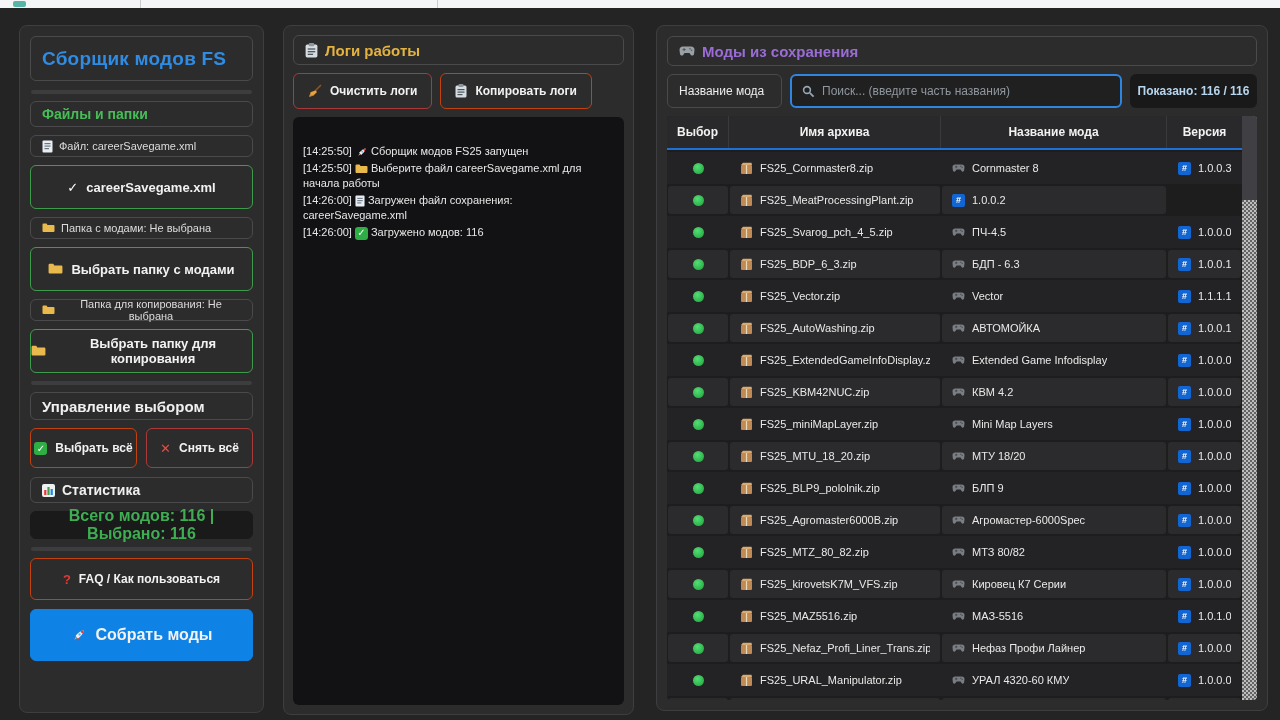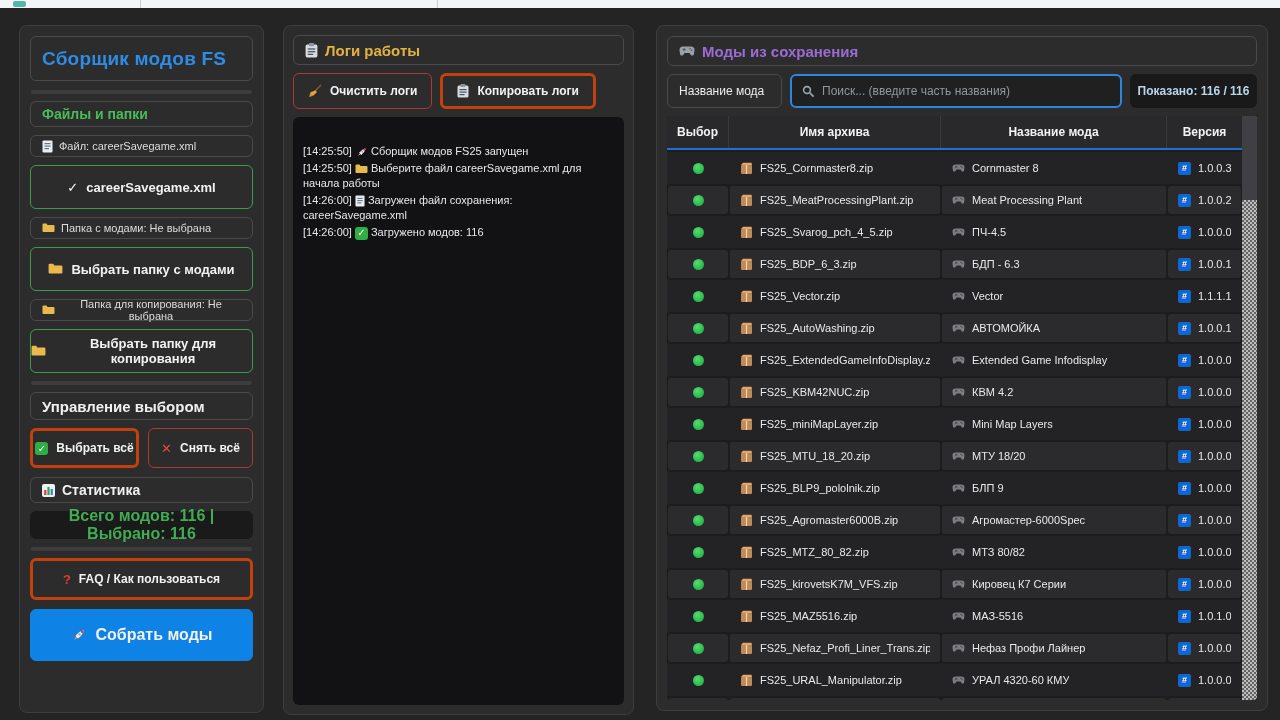--- a/index.html
+++ b/index.html
@@ -23,21 +23,21 @@
   
   .title-box { height:45px; margin-bottom:9px; }
   .title-text { color:#2f8ce4; font-size:19px; font-weight:bold; letter-spacing:.2px; }
   .sect-box { height:26px; margin-bottom:8px; }
   .sect-green { color:#47bd57; font-weight:bold; font-size:14px; }
   .sect-white { color:#f0f0f0; font-weight:bold; font-size:15px; }
   .label-box { height:22px; margin-bottom:8px; font-size:11px; color:#dcdcdc; gap:6px; }
   .btn { border-radius:6px; display:flex; align-items:center; justify-content:center; gap:8px;
          background:#2c2c2d; color:#f2f2f2; font-weight:bold; cursor:pointer; }
   .btn-green { border:1px solid #3f9b4c; }
-  .btn-blue  { border:3px solid #c2410c; }
+  .btn-blue  { border:1px solid #c2410c; }
   .btn-red   { border:1px solid #aa3a3a; }
   .btn-big { height:44px; margin-bottom:8px; font-size:13px; }
   .btn-pair { display:flex; gap:9px; margin-bottom:9px; }
   .btn-pair .btn { flex:1; height:40px; font-size:12px; }
   .stats-head { height:26px; margin-bottom:8px; color:#f0f0f0; font-weight:bold; font-size:14px; }
   .stats-value { height:28px; margin-bottom:8px; background:#1a1a1b; border-radius:6px; border:1px solid #1a1a1b;
                  display:flex; align-items:center; padding:0 10px; color:#3fae53; font-weight:bold; font-size:16px; }
   .btn-faq { height:42px; margin-bottom:9px; font-size:12px; }
   .btn-build { height:52px; background:#0f82e6; border:1px solid #0f82e6; font-size:16px; }
 
@@ -368,32 +368,20 @@
                 <svg width="13" height="13" viewBox="0 0 13 13">
                   <rect x="1" y="3" width="11" height="9" rx="1" fill="#c08a52"></rect>
                   <path d="M1 3 L3 0.8 L11.5 0.8 L12 3 Z" fill="#dca96e"></path>
                   <rect x="5.9" y="3" width="1.2" height="9" fill="#e8d9c2"></rect>
                 </svg>
               </span>
               <span class="ct">FS25_MeatProcessingPlant.zip</span>
             </div>
             <div class="cell">
               <span class="ic">
-                <svg width="13" height="8" viewBox="0 0 16 10" opacity="0.8">
-                  <path d="M4 0.5 h8 a3.5 3.5 0 0 1 3.5 3.5 l-0.5 4 a1.8 1.8 0 0 1 -3.2 0.9 l-1.3-1.9 h-5 l-1.3 1.9 a1.8 1.8 0 0 1 -3.2-0.9 l-0.5-4 a3.5 3.5 0 0 1 3.5-3.5 z" fill="#8f949a"></path>
-                  <rect x="3.6" y="3" width="3" height="1.1" fill="#4c5055"></rect>
-                  <rect x="4.55" y="2.05" width="1.1" height="3" fill="#4c5055"></rect>
-                  <circle cx="11" cy="2.8" r="0.8" fill="#4c5055"></circle>
-                  <circle cx="12.6" cy="4.2" r="0.8" fill="#4c5055"></circle>
-                </svg>
-              </span>
-              <span class="ct">Meat Processing Plant</span>
-            </div>
-            <div class="cell">
-              <span class="ic">
                 <span class="verbox">#</span>
               </span>
               <span class="ct">1.0.0.2</span>
             </div>
           </div>
           <div class="trow odd">
             <div class="cell c-sel">
               <span class="dot"></span>
             </div>
             <div class="cell">

